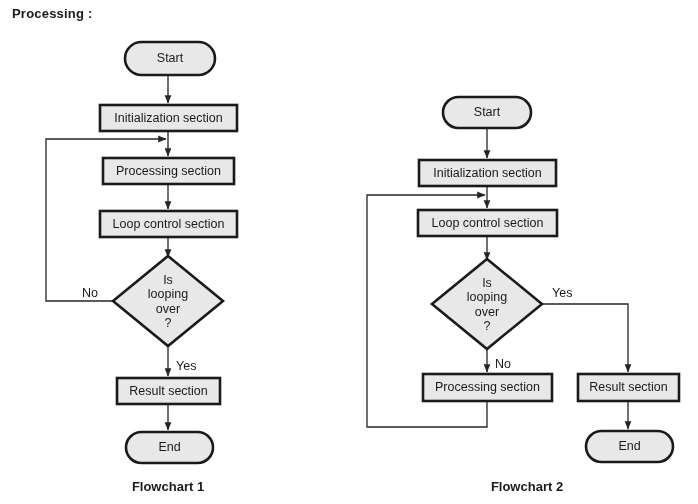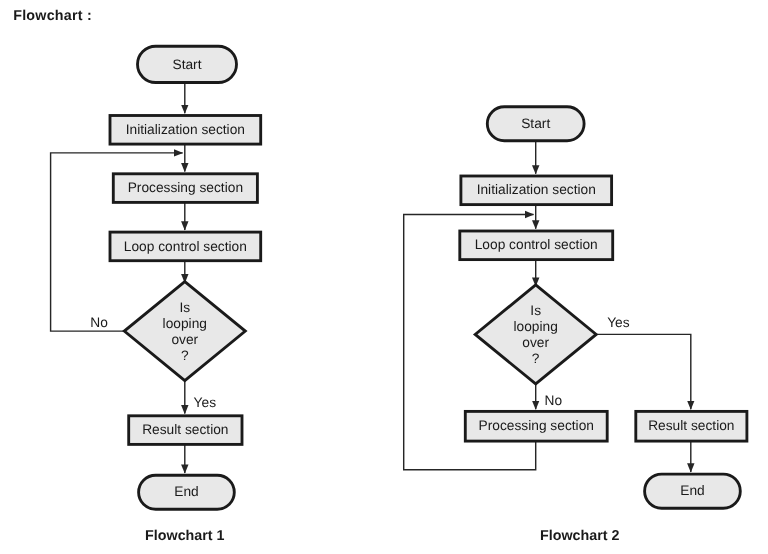--- a/index.html
+++ b/index.html
@@ -73,21 +73,21 @@
     font-family: "Liberation Sans", sans-serif;
     font-size: 13px;
     font-weight: bold;
     fill: #1a1a1a;
     text-anchor: middle;
   }
 </style>
 </head>
 <body>
 
-<div id="page-title">Flowchart :</div>
+<div id="page-title">Processing :</div>
 
 <svg id="flow-canvas" viewBox="0 0 698 504" xmlns="http://www.w3.org/2000/svg">
   <defs>
     <marker id="arrowhead" markerWidth="7" markerHeight="7" refX="6" refY="3" orient="auto" markerUnits="strokeWidth">
       <path d="M0,0.4 L6.4,3 L0,5.6 z" fill="#262626"></path>
     </marker>
   </defs>
   <g id="charts-layer">
       <g>
         <polyline points="168,75 168,103" class="edge-line" marker-end="url(#arrowhead)"></polyline>

